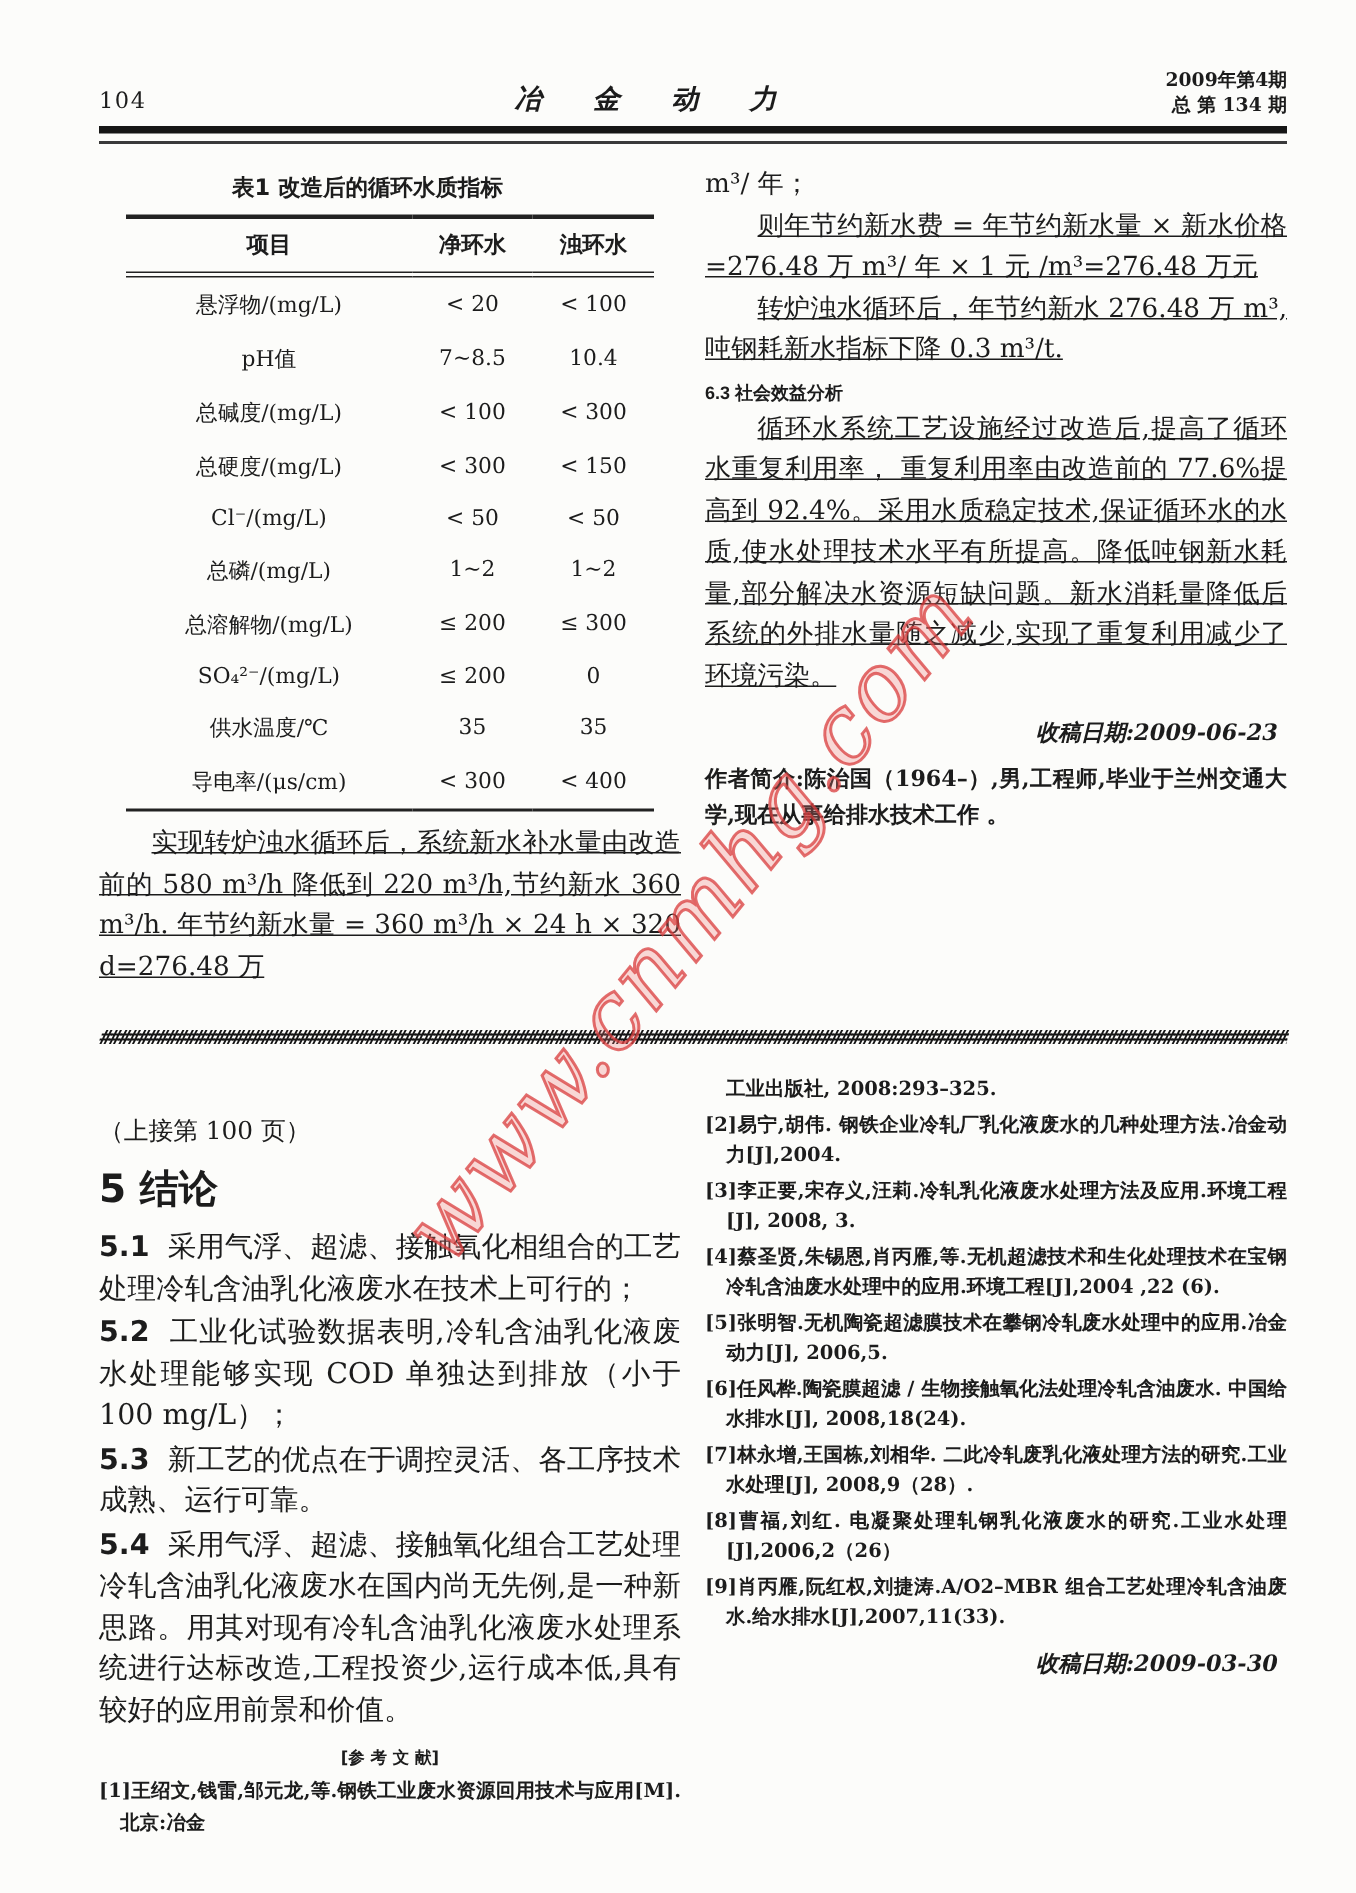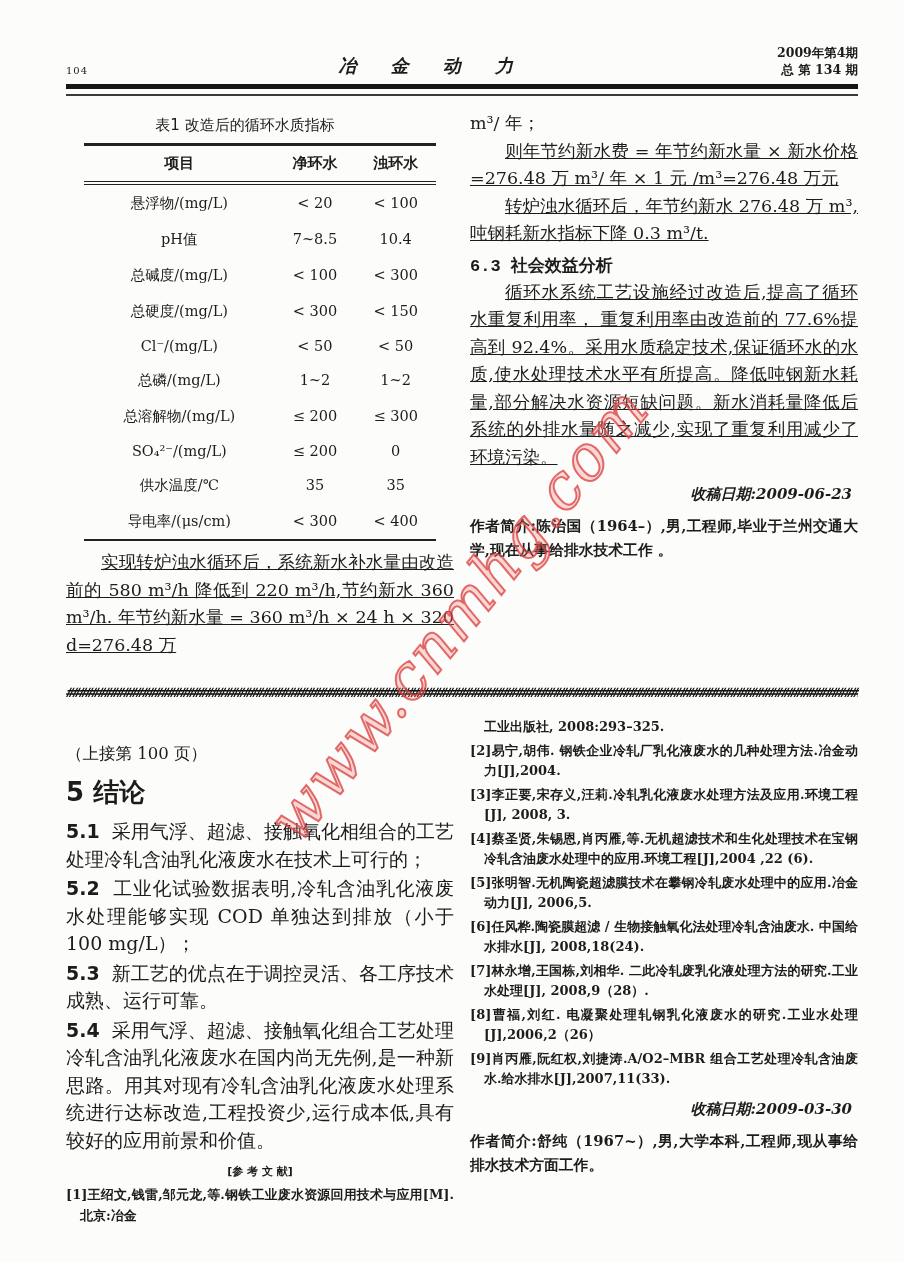--- a/index.html
+++ b/index.html
@@ -9,45 +9,45 @@
     margin:0 auto;
     background:#fcfcfa;
     overflow:hidden;
     font-family:"DejaVu Serif","Liberation Serif",serif;
     color:#1c1c1c;
   }
   .content{position:absolute;left:66px;top:0;width:792px;}
 
   
   .header{display:flex;align-items:flex-end;justify-content:space-between;padding-top:44px;}
-  .pageno{font-size:10px;padding-bottom:2px;letter-spacing:1px;}
+  .pageno{font-size:15px;padding-bottom:2px;letter-spacing:1px;}
   .jtitle{text-align:center;flex:1;font-style:italic;}
   .jtitle .cn{font-size:18px;font-weight:bold;letter-spacing:14px;font-family:"DejaVu Sans","Liberation Sans",sans-serif;}
   .jtitle .en{font-size:13px;font-weight:bold;letter-spacing:.5px;margin-top:2px;font-family:"Liberation Serif",serif;}
   .issue{text-align:right;font-size:12.5px;font-weight:bold;line-height:17px;white-space:nowrap;}
   .rule-thick{height:5px;background:#161616;margin-top:6px;}
   .rule-thin{height:2px;background:#3a3a3a;margin-top:5px;}
 
   
   .cols{display:flex;gap:16px;margin-top:14px;}
   .col-l{width:388px;flex:none;}
   .col-r{width:388px;flex:none;}
 
   
-  .tbl-title{text-align:center;font-weight:normal;font-size:15px;margin:6px 30px 8px 0;font-family:"DejaVu Sans","Liberation Sans",sans-serif;}
+  .tbl-title{text-align:center;font-weight:bold;font-size:15px;margin:6px 30px 8px 0;font-family:"DejaVu Sans","Liberation Sans",sans-serif;}
   table.ind{border-collapse:collapse;width:352px;margin:0 auto;border-top:3px solid #222;border-bottom:2.5px solid #222;font-size:14.5px;}
   table.ind th{border-bottom:4px double #222;font-weight:bold;padding:8px 2px;font-size:15px;}
   table.ind td{padding:8.5px 2px;text-align:center;}
   table.ind td.lbl{text-align:center;}
 
   
   .para{font-size:17.5px;line-height:27.5px;text-align:justify;margin:0;}
   .ind2{text-indent:2em;text-decoration:underline;}
   .mt8{margin-top:8px;}
-  .sec-head{font-size:17px;font-weight:bold;margin:6px 0 2px 0;font-family:Liberation Mono, monospace;}
+  .sec-head{font-size:12px;font-weight:bold;margin:6px 0 2px 0;font-family:Liberation Sans, sans-serif;}
   .received{font-size:15px;font-weight:bold;font-style:italic;text-align:right;margin:14px 6px 0 0;}
   .bio{font-size:14.8px;line-height:24px;font-weight:600;text-align:justify;margin-top:10px;}
 
   
   .hash-divider{
     margin-top:26px;height:18px;overflow:hidden;white-space:nowrap;
     font-family:"DejaVu Sans Mono","Liberation Mono",monospace;
     font-size:13px;font-weight:bold;letter-spacing:-1.5px;color:#141414;
     transform:skewX(-14deg);
   }
@@ -194,18 +194,17 @@
         <p class="ref ref-cont">工业出版社, 2008:293–325.</p>
         <p class="ref">[2]易宁,胡伟. 钢铁企业冷轧厂乳化液废水的几种处理方法.冶金动力[J],2004.</p>
         <p class="ref">[3]李正要,宋存义,汪莉.冷轧乳化液废水处理方法及应用.环境工程[J], 2008, 3.</p>
         <p class="ref">[4]蔡圣贤,朱锡恩,肖丙雁,等.无机超滤技术和生化处理技术在宝钢冷轧含油废水处理中的应用.环境工程[J],2004 ,22 (6).</p>
         <p class="ref">[5]张明智.无机陶瓷超滤膜技术在攀钢冷轧废水处理中的应用.冶金动力[J], 2006,5.</p>
         <p class="ref">[6]任风桦.陶瓷膜超滤 / 生物接触氧化法处理冷轧含油废水. 中国给水排水[J], 2008,18(24).</p>
         <p class="ref">[7]林永增,王国栋,刘相华. 二此冷轧废乳化液处理方法的研究.工业水处理[J], 2008,9（28）.</p>
         <p class="ref">[8]曹福,刘红. 电凝聚处理轧钢乳化液废水的研究.工业水处理[J],2006,2（26）</p>
         <p class="ref">[9]肖丙雁,阮红权,刘捷涛.A/O2–MBR 组合工艺处理冷轧含油废水.给水排水[J],2007,11(33).</p>
         <div class="received">收稿日期:2009-03-30</div>
-        <p class="bio">作者简介:舒纯（1967~）,男,大学本科,工程师,现从事给排水技术方面工作。</p>
       </div>
     </div>
 
   </div>
 </div>
 
 </body></html>

